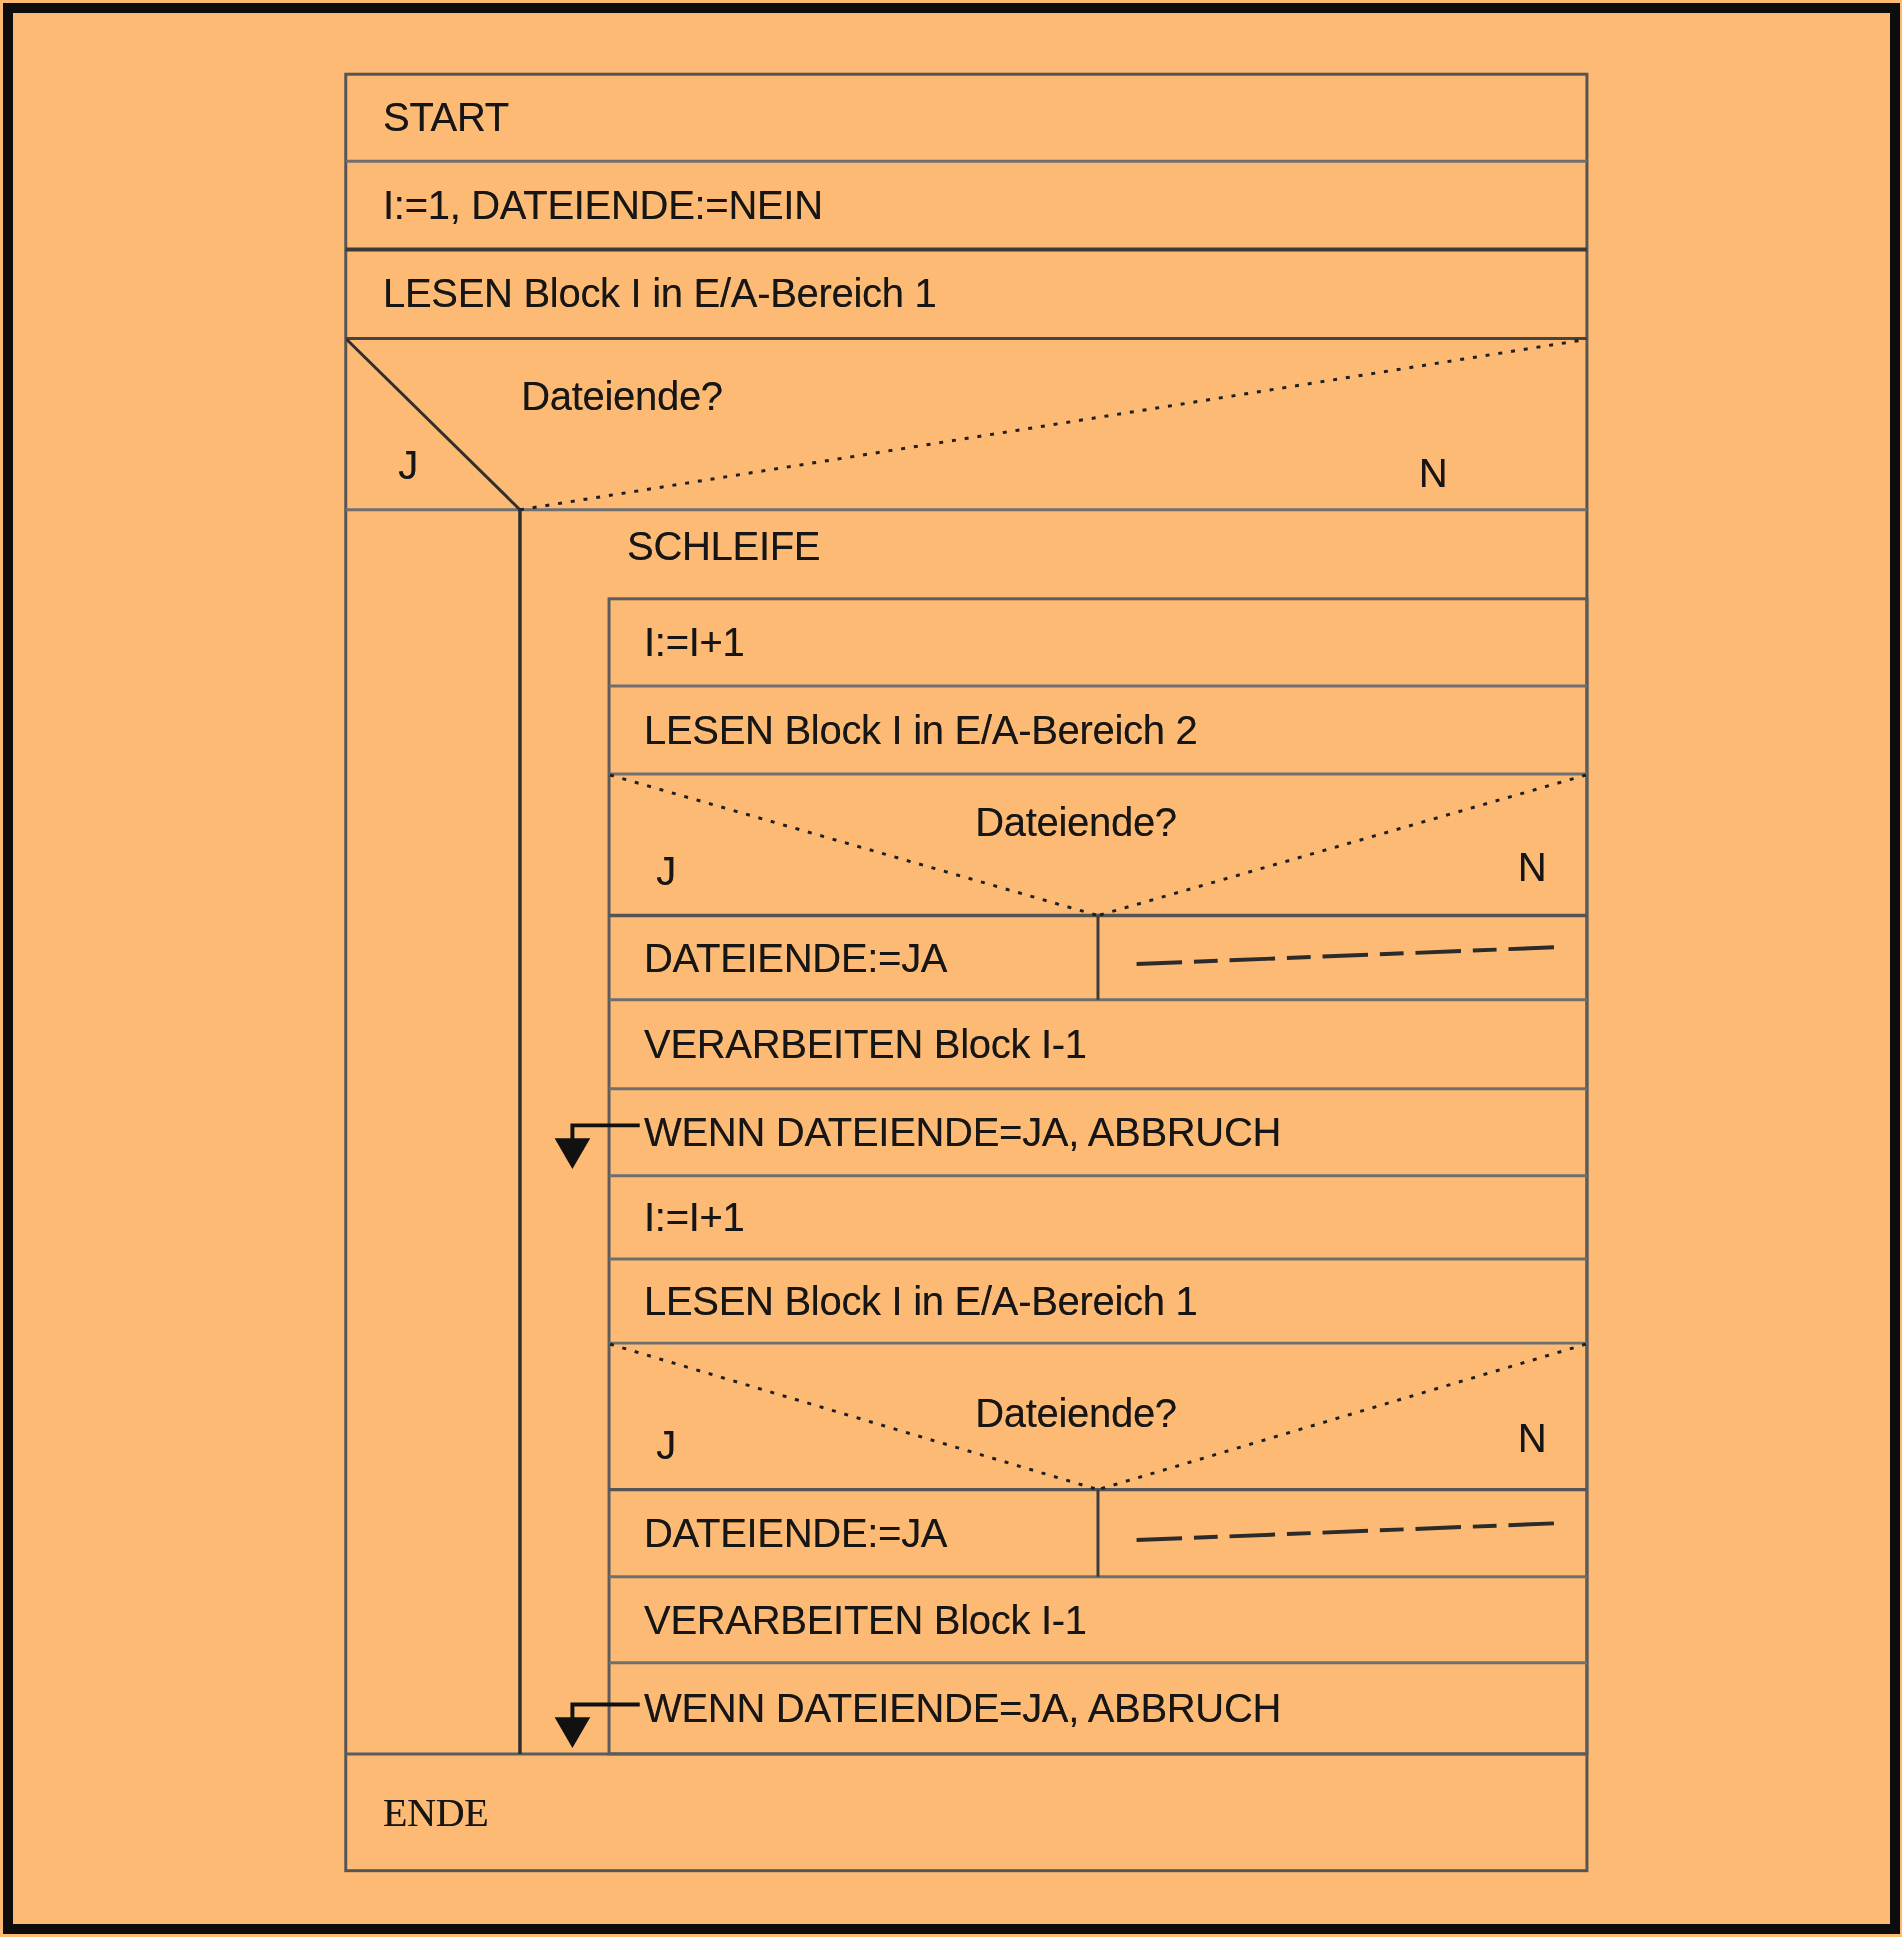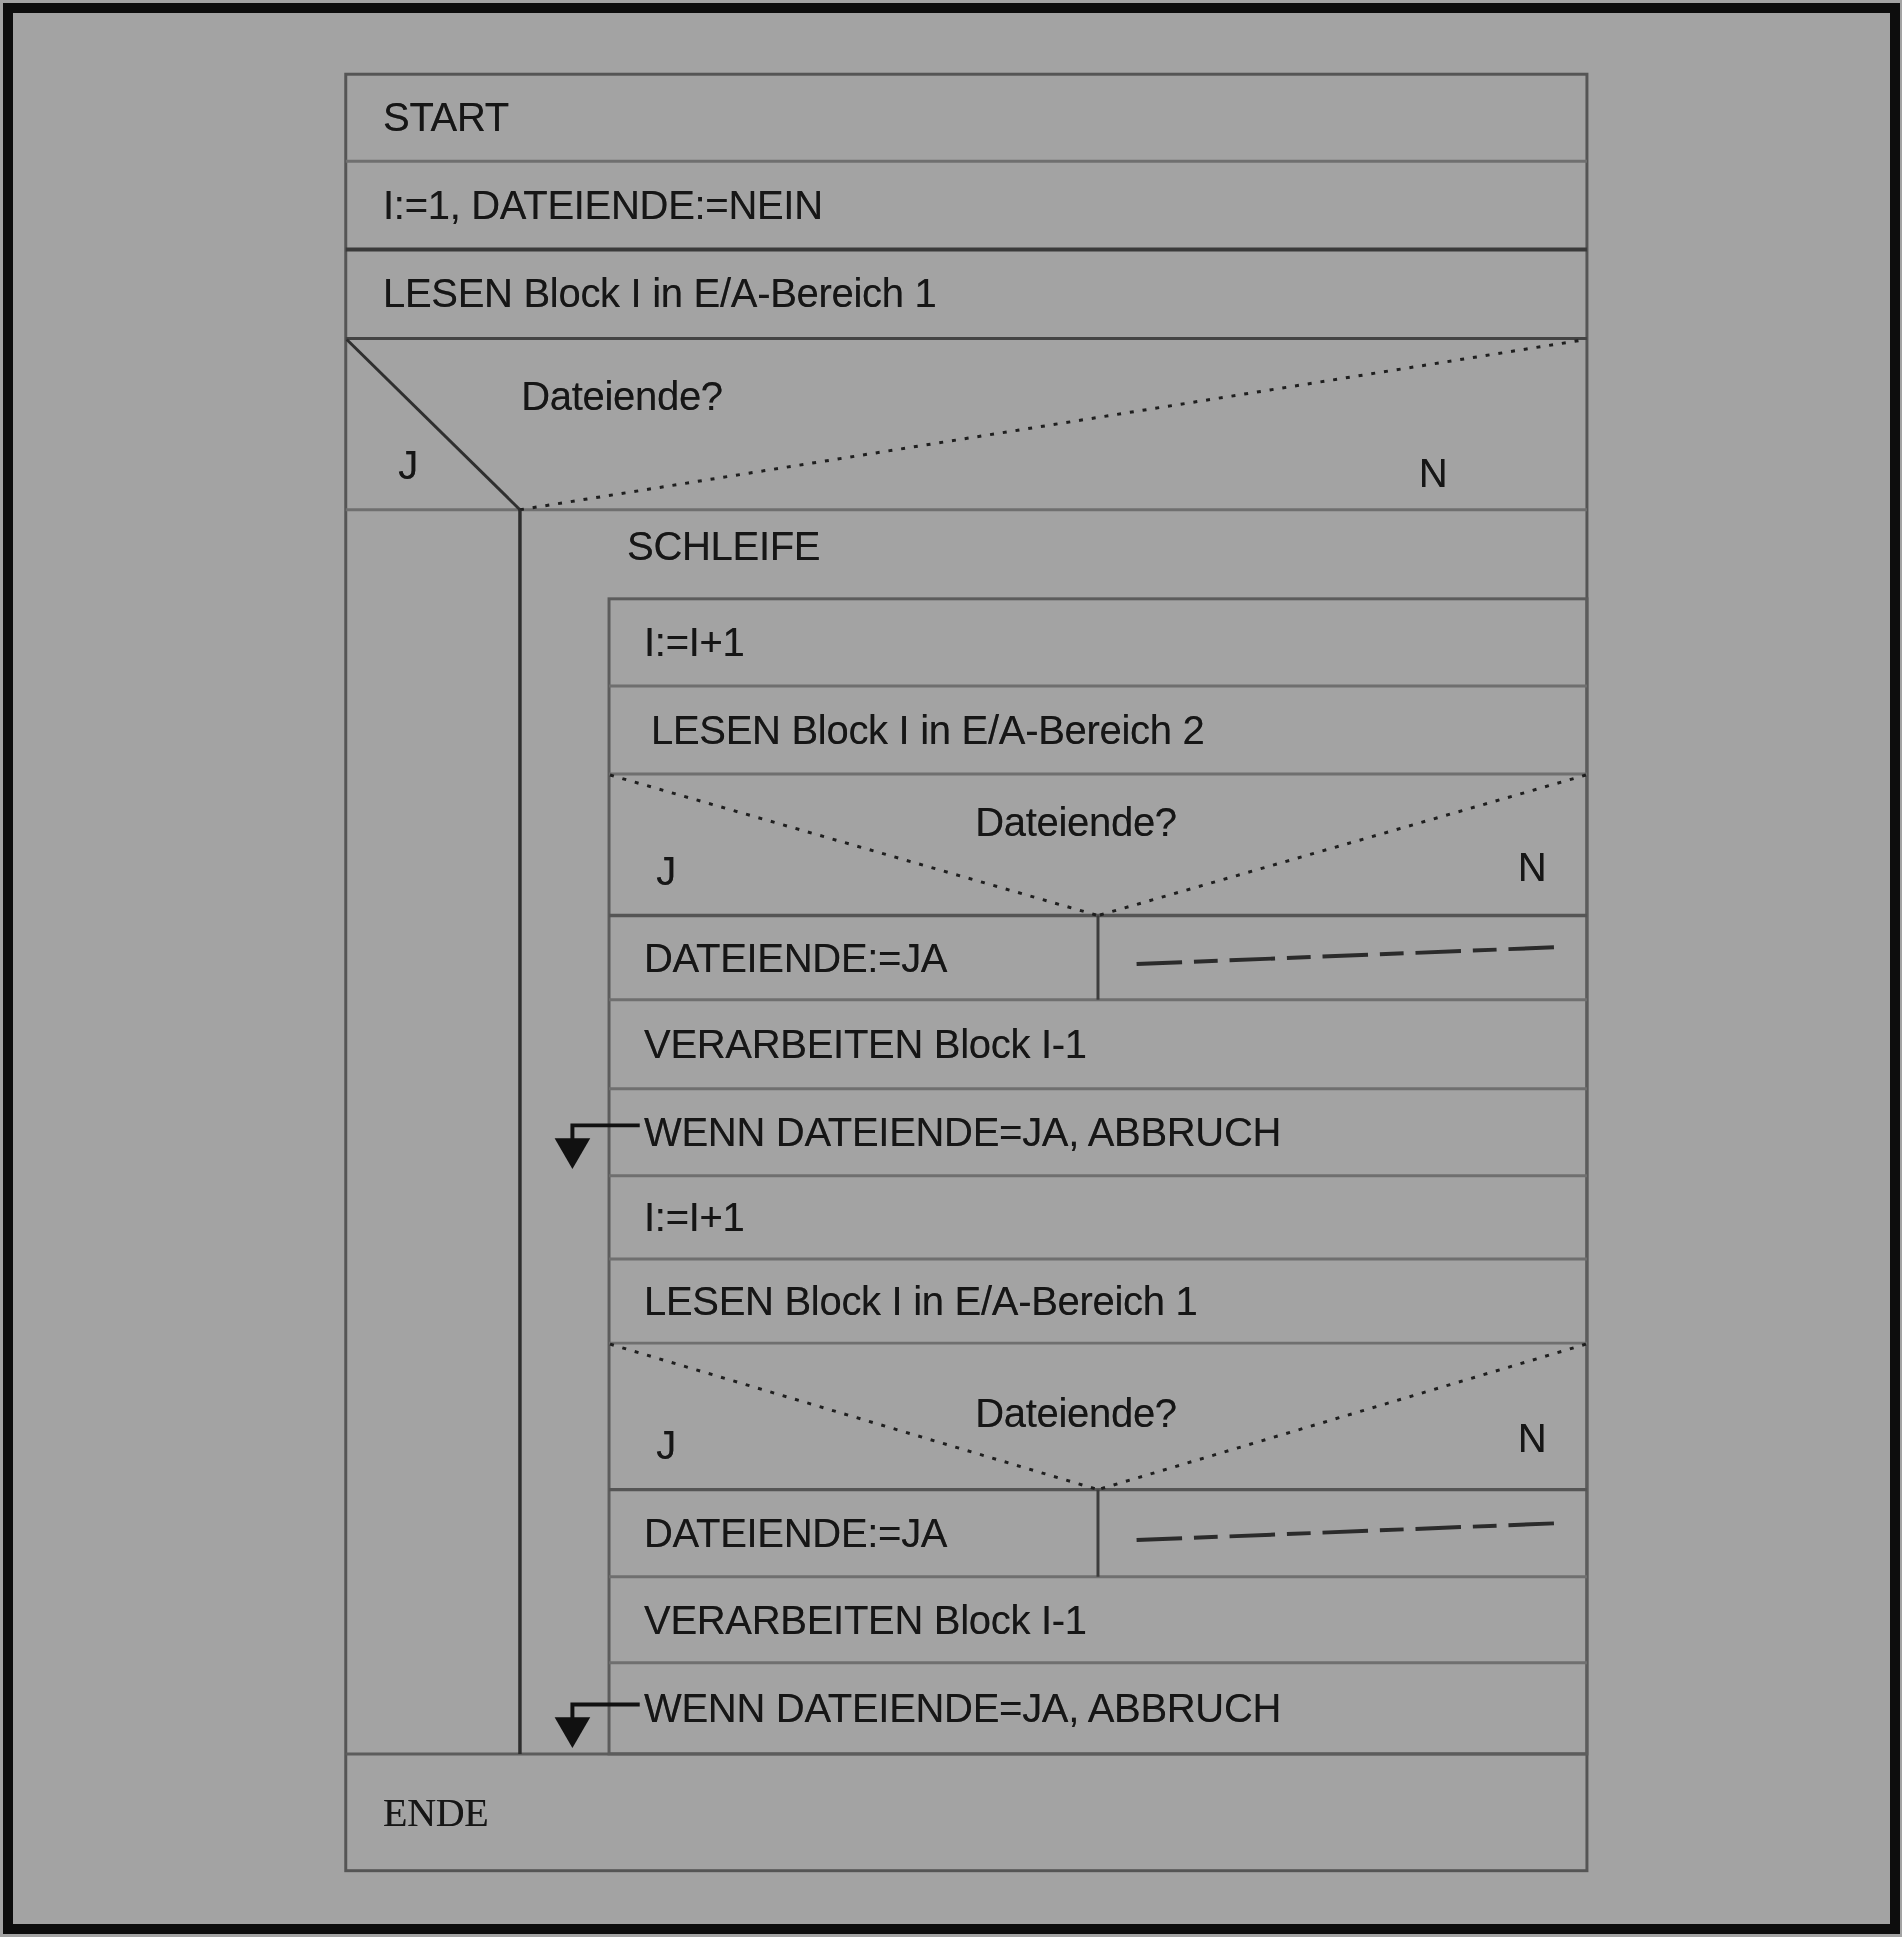--- a/index.html
+++ b/index.html
@@ -1,20 +1,20 @@
 <!DOCTYPE html>
 <html><head>
 <meta charset="utf-8">
 <style>
   html, body { margin: 0; padding: 0; background: #ffffff; }
   .page {
     position: relative;
     width: 1903px;
     height: 1937px;
-    background: #a3a3a3;
+    background: #fdba74;
     font-family: "Liberation Sans", "DejaVu Sans", sans-serif;
     color: #161616;
     overflow: hidden;
   }
   .frame {
     position: absolute;
     inset: 3px;
     border: 10px solid #0d0d0d;
     pointer-events: none;
   }
@@ -101,21 +101,21 @@
   <div class="lbl" style="left:383px; top:161px; height:88px;text-align:center;">I:=1, DATEIENDE:=NEIN</div>
   <div class="lbl" style="left:383px; top:249px; height:89px;">LESEN Block I in E/A-Bereich 1</div>
 
   <div class="lbl centered" style="left:622px;  top:396px;">Dateiende?</div>
   <div class="lbl centered" style="left:408px;  top:465px;">J</div>
   <div class="lbl centered" style="left:1433px; top:473px;">N</div>
 
   <div class="lbl" style="left:627px; top:510px; height:73px;">SCHLEIFE</div>
 
   <div class="lbl" style="left:644px; top:599px; height:87px;">I:=I+1</div>
-  <div class="lbl" style="left:644px; top:686px; height:88px;margin-left:7px;">LESEN Block I in E/A-Bereich 2</div>
+  <div class="lbl" style="left:644px; top:686px; height:88px;">LESEN Block I in E/A-Bereich 2</div>
 
   <div class="lbl centered" style="left:1076px; top:822px;">Dateiende?</div>
   <div class="lbl centered" style="left:666px;  top:871px;">J</div>
   <div class="lbl centered" style="left:1532px; top:867px;">N</div>
 
   <div class="lbl" style="left:644px; top:916px;  height:84px;">DATEIENDE:=JA</div>
   <div class="lbl" style="left:644px; top:1000px; height:89px;">VERARBEITEN Block I-1</div>
   <div class="lbl" style="left:644px; top:1089px; height:87px;">WENN DATEIENDE=JA, ABBRUCH</div>
 
   <div class="lbl" style="left:644px; top:1176px; height:83px;">I:=I+1</div>

